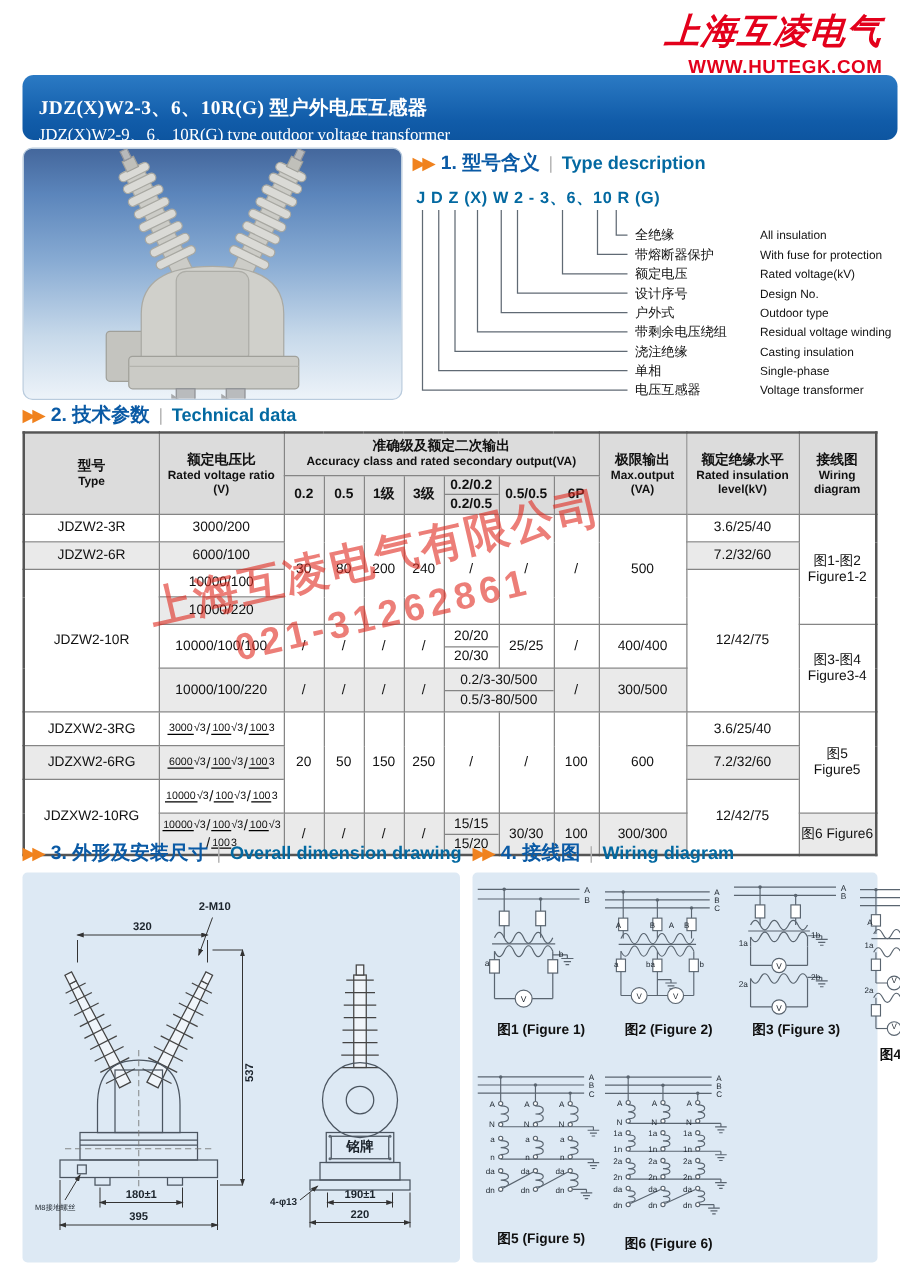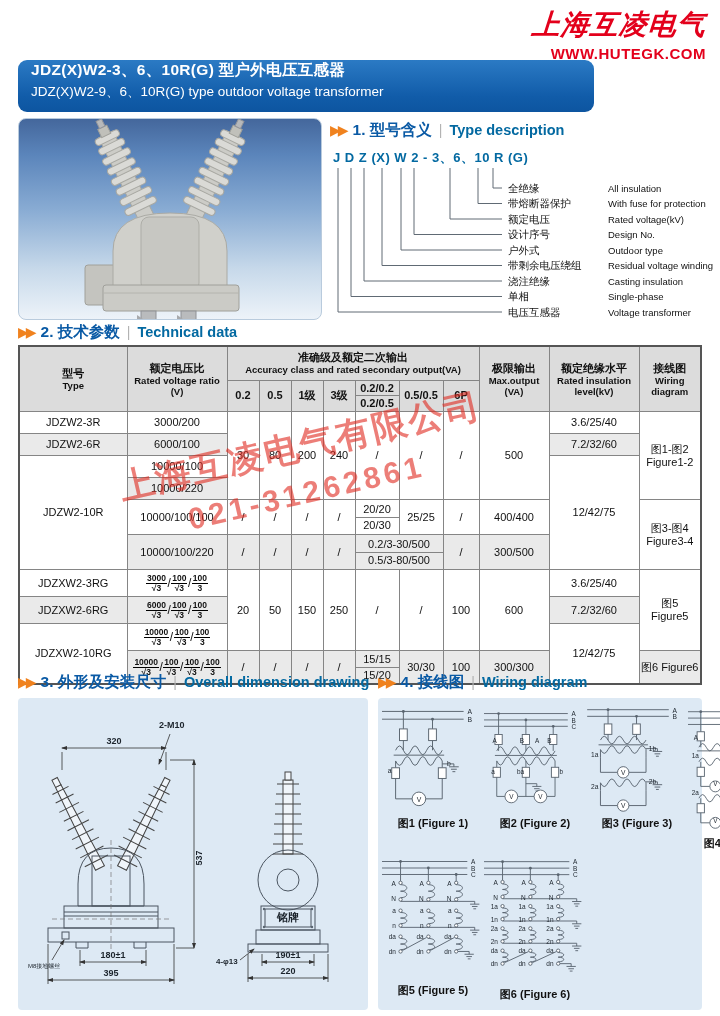--- a/index.html
+++ b/index.html
@@ -3,23 +3,23 @@
 <meta charset="utf-8">
 <style>
   html,body{margin:0;padding:0;background:#fff;}
   #page{position:relative;width:720px;height:1016px;background:#fff;overflow:hidden;
         font-family:"Liberation Sans","DejaVu Sans",sans-serif;color:#111;}
   
   .logo{position:absolute;right:14px;top:6px;text-align:right;}
   .logo-cn{font-size:28px;font-weight:bold;color:#e3001b;font-style:italic;letter-spacing:1px;transform:skewX(-4deg);}
   .logo-url{font-size:15px;font-weight:bold;color:#e3001b;letter-spacing:.5px;margin-top:1px;}
   
-  .titlebar{position:absolute;left:18px;top:60px;width:576px;height:52px;box-sizing:border-box;
+  .titlebar{position:absolute;left:18px;top:60px;width:700px;height:52px;box-sizing:border-box;
             background:linear-gradient(180deg,#2b7ac4 0%,#115ca9 70%,#0d55a0 100%);
-            border-radius:9px;color:#fff;padding:0 13px 0;}
+            border-radius:9px;color:#fff;padding:16px 13px 0;font-family:Liberation Serif, serif;}
   .tb1{font-size:15.5px;font-weight:bold;letter-spacing:.3px;}
   .tb2{font-size:13.5px;margin-top:2px;}
   
   .photo{position:absolute;left:18px;top:118px;width:302px;height:200px;border-radius:8px;
          background:linear-gradient(180deg,#44679c 0%,#5b85bb 18%,#88abd3 45%,#c7d9ea 75%,#edf3f9 100%);
          overflow:hidden;border:1px solid #b9cbdd;}
   
   .sec{position:absolute;display:flex;align-items:baseline;gap:7px;white-space:nowrap;}
   .arr{color:#f0821e;font-size:14px;letter-spacing:-3px;font-weight:bold;}
   .sec-cn{color:#0a5aa5;font-weight:bold;font-size:15.5px;}
@@ -34,21 +34,21 @@
           text-align:center;font-size:11px;}
   .ttable th,.ttable td{border:1px solid #858585;padding:0 1px;line-height:1.18;overflow:hidden;}
   .ttable{border:2px solid #555;}
   .ttable th{background:#dcdcdc;font-weight:bold;}
   .hen{font-size:9.5px;font-weight:bold;display:block;}
   .g{background:#eaeaea;}
   .split{padding:0 !important;}
   .split>div{padding:1px 0;}
   .split>div:first-child{border-bottom:1px solid #858585;}
   .w2l span{display:block;}
-  .frac{display:inline-flex;flex-direction:column;line-height:1.05;font-size:8.5px;vertical-align:middle;font-weight:bold;}
+  .frac{display:inline-flex;line-height:1.05;font-size:8.5px;vertical-align:middle;}
   .frac .fn{border-bottom:1px solid #000;padding:0 1px;}
   .fsl{font-size:12px;margin:0 .5px;vertical-align:middle;}
   tr.h21>td{height:21px;} tr.h34>td{height:34px;} tr.h26>td{height:26px;} tr.h32>td{height:32px;}
   
   .wm{position:absolute;left:118px;top:408px;width:500px;transform:rotate(-13deg);color:#e02a1f;opacity:.6;
       pointer-events:none;font-weight:bold;}
   .wm1{font-size:35px;letter-spacing:2px;}
   .wm2{font-size:30px;letter-spacing:4px;margin:6px 0 0 60px;}
   
   .panel{position:absolute;top:698px;height:312px;background:#dde9f4;border-radius:4px;}

